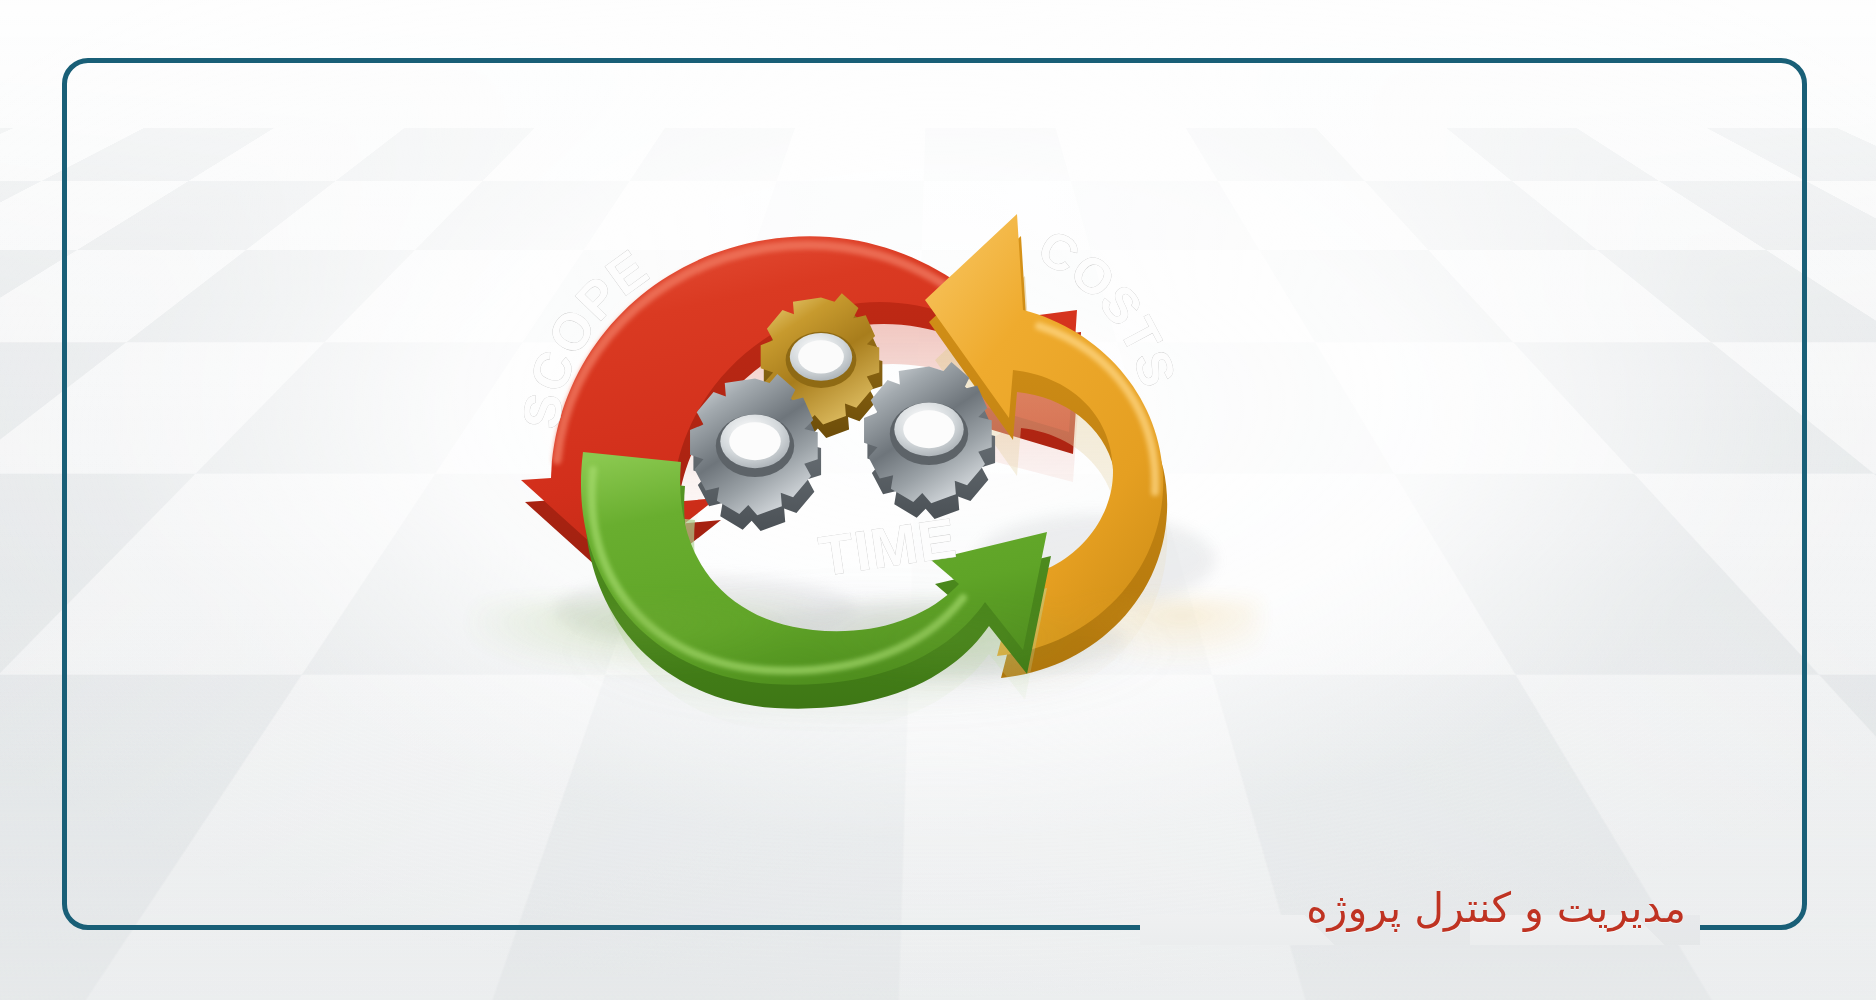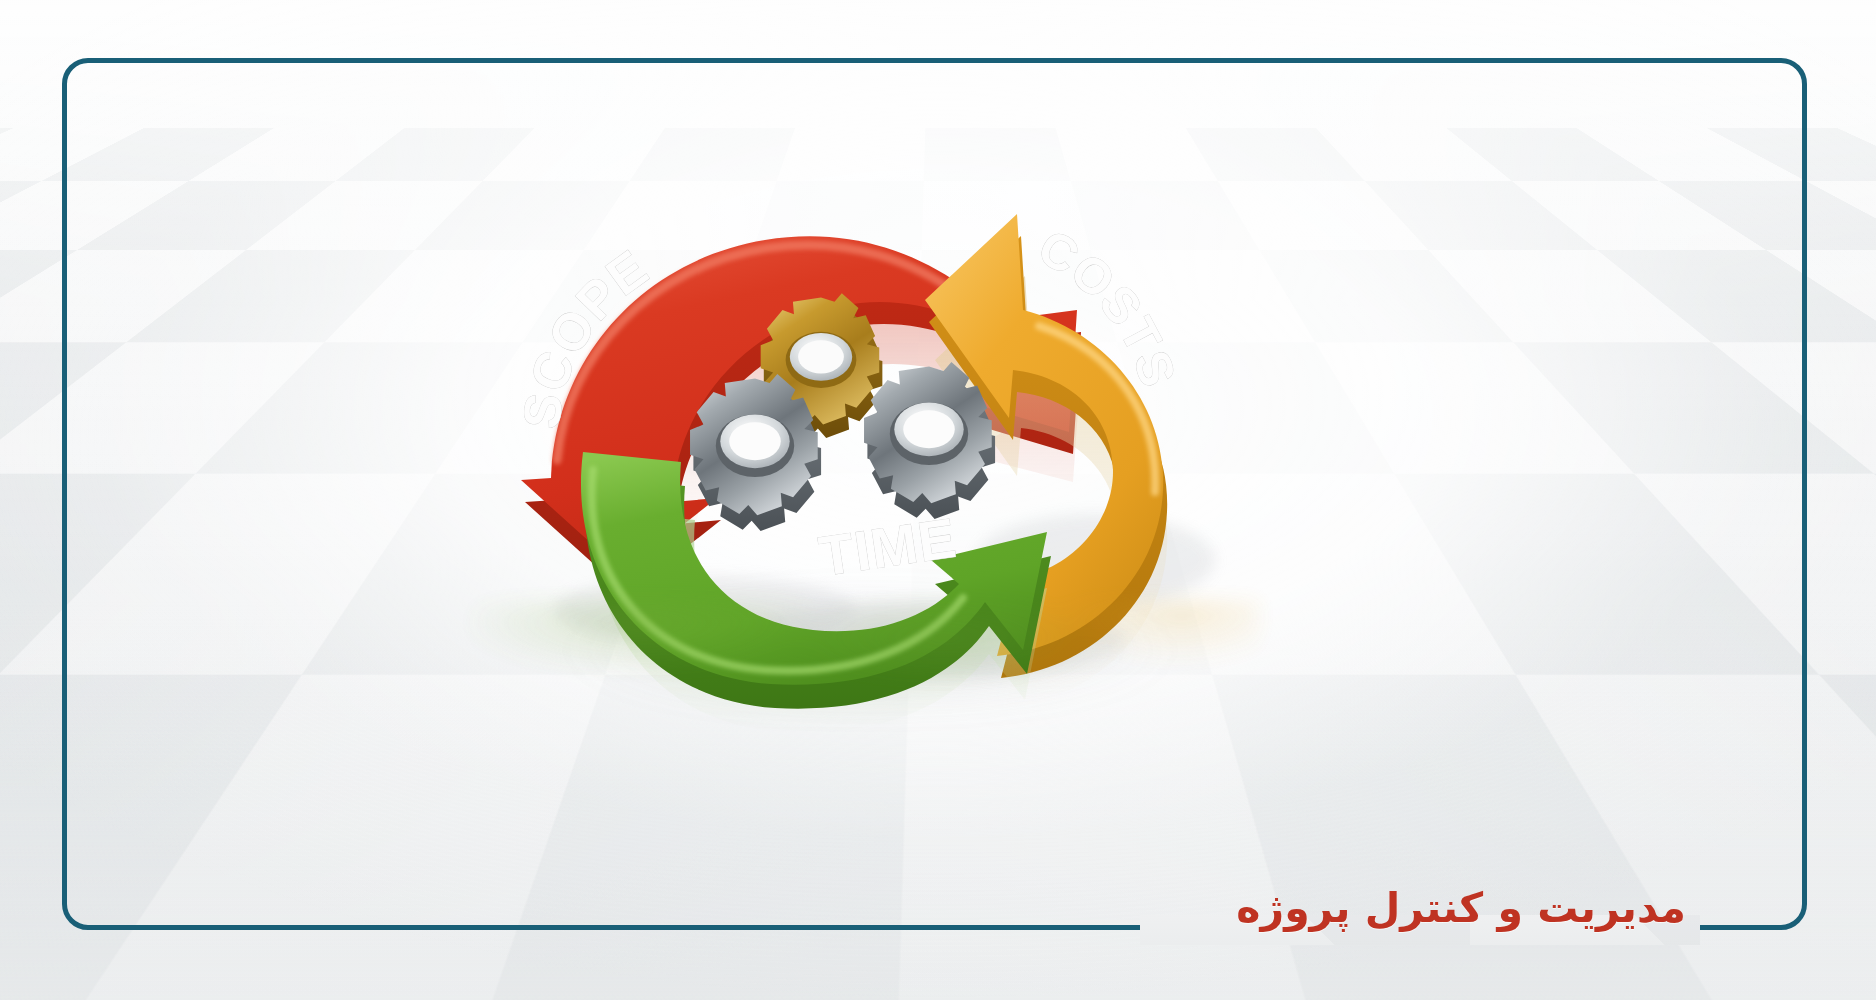--- a/index.html
+++ b/index.html
@@ -70,21 +70,21 @@
       linear-gradient(45deg, rgba(214,218,221,.42) 25%, transparent 25%, transparent 75%, rgba(214,218,221,.42) 75%);
     background-size:330px 330px;
     opacity:.7;
   }
 
   
   .title {
     position:absolute;
     right:190px; top:884px;
     font-size:41px;
-    font-weight:700;
+    font-weight:400;
     color:#bf3322;
     direction:rtl;
     letter-spacing:0px;
     white-space:nowrap;
     font-family:"DejaVu Sans","Liberation Sans",sans-serif;
     text-shadow:0 1px 0 rgba(255,255,255,.6);
   }
 
   
   .cycle {

